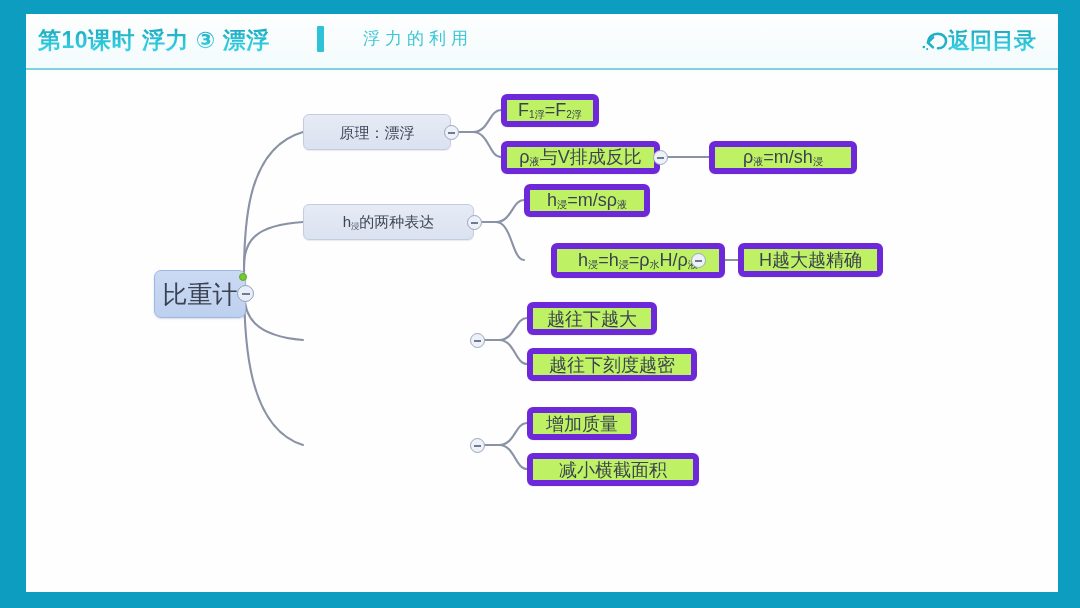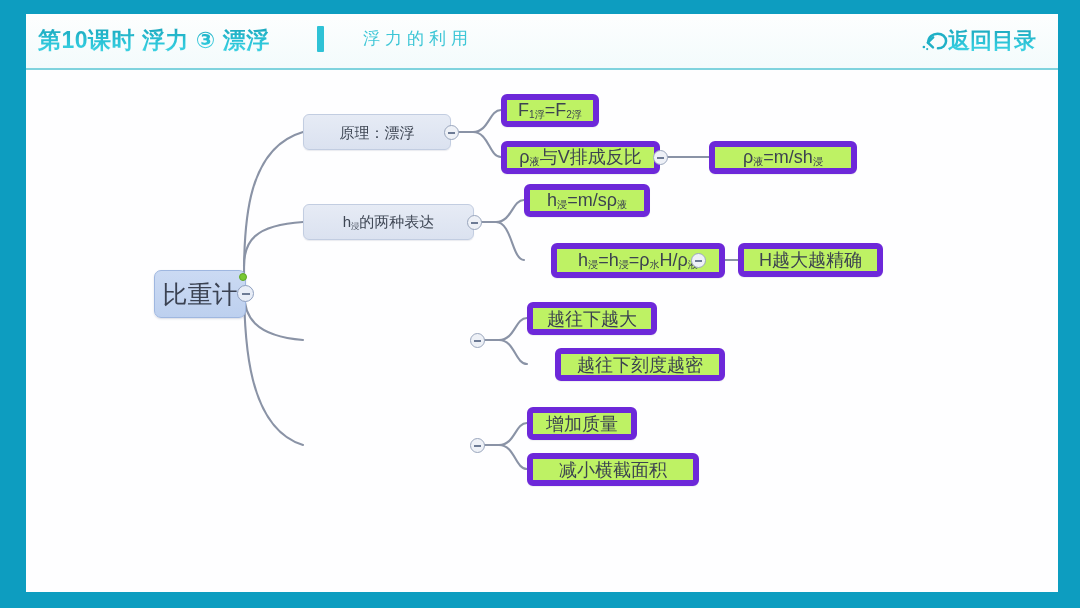--- a/index.html
+++ b/index.html
@@ -315,21 +315,21 @@
       <div class="node node-leaf" style="left:712px; top:173px; width:145px; height:34px;">
         <span>H越大越精确</span>
       </div>
 
       <div class="toggle" style="left:444px; top:263px;"></div>
 
       <div class="node node-leaf" style="left:501px; top:232px; width:130px; height:33px;">
         <span>越往下越大</span>
       </div>
 
-      <div class="node node-leaf" style="left:501px; top:278px; width:170px; height:33px;margin-left:28px;">
+      <div class="node node-leaf" style="left:501px; top:278px; width:170px; height:33px;">
         <span>越往下刻度越密</span>
       </div>
 
       <div class="toggle" style="left:444px; top:368px;"></div>
 
       <div class="node node-leaf" style="left:501px; top:337px; width:110px; height:33px;">
         <span>增加质量</span>
       </div>
 
       <div class="node node-leaf" style="left:501px; top:383px; width:172px; height:33px;">

